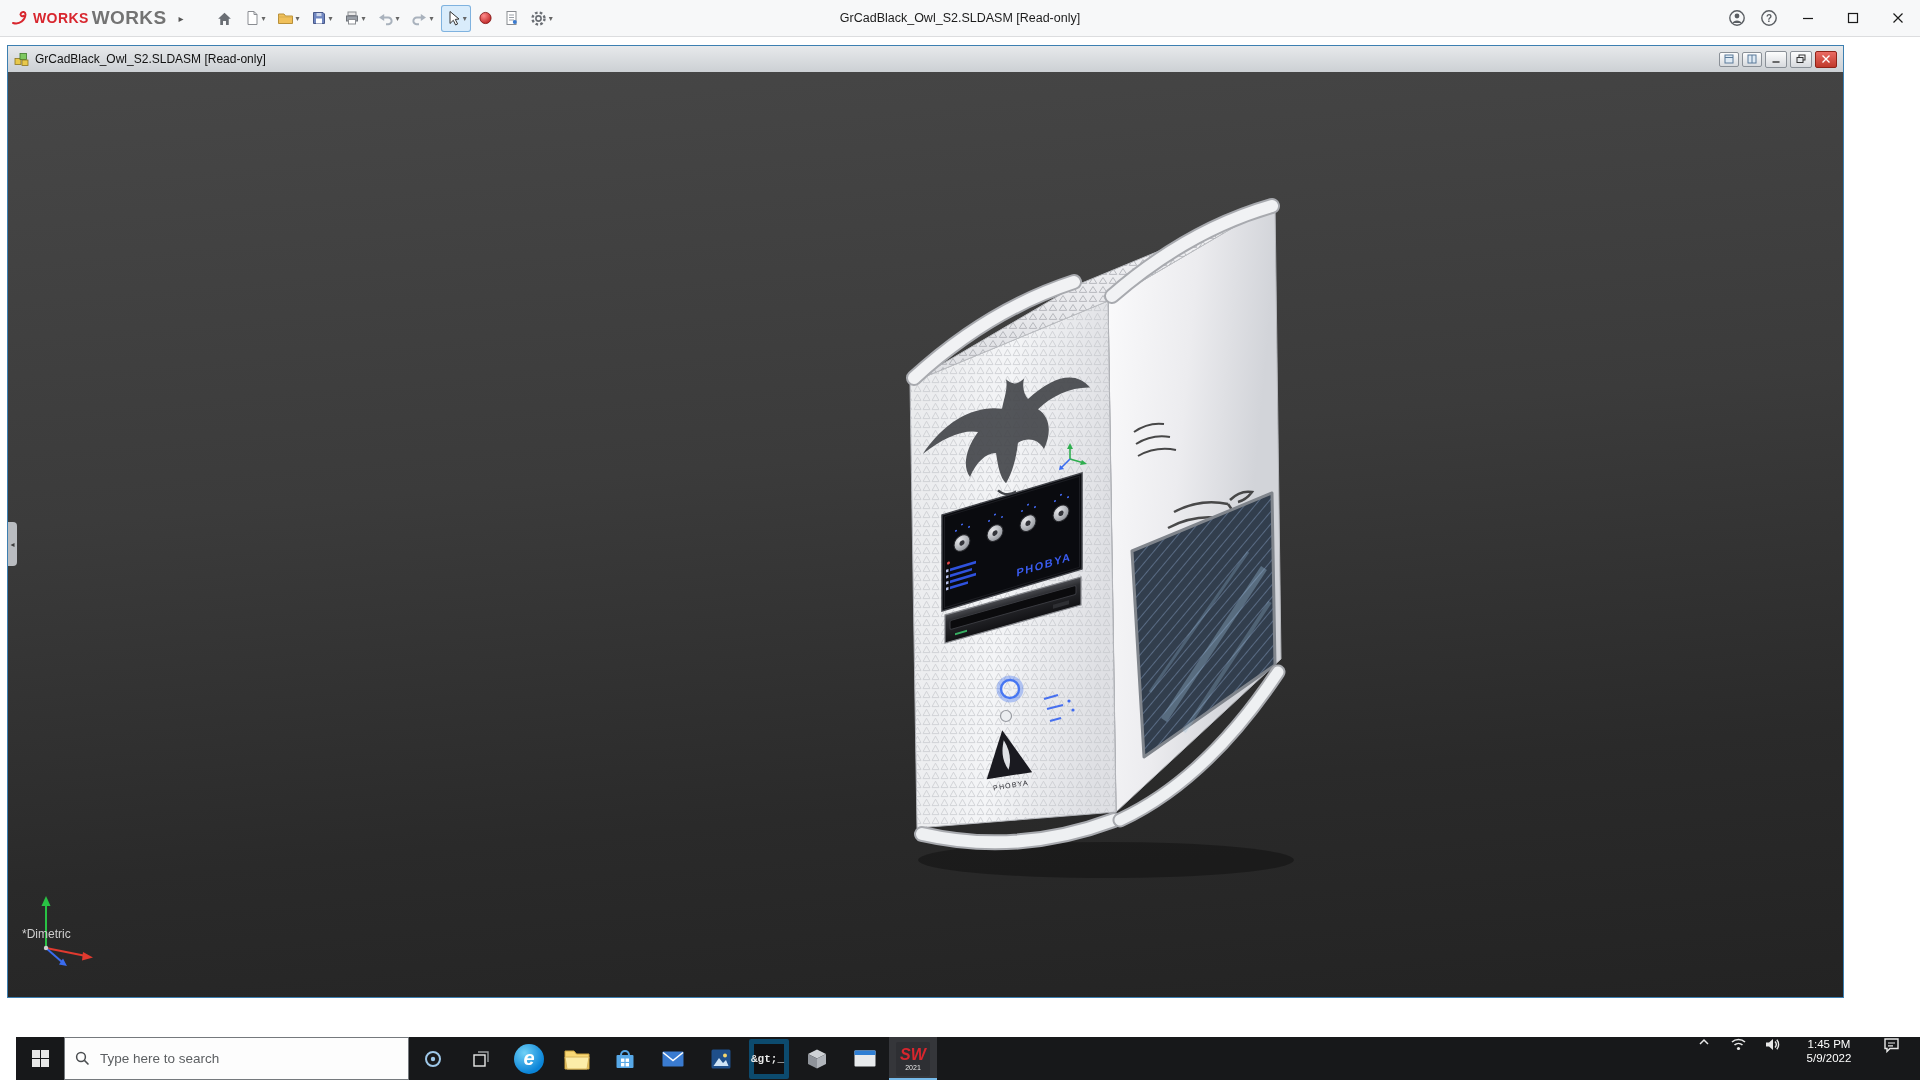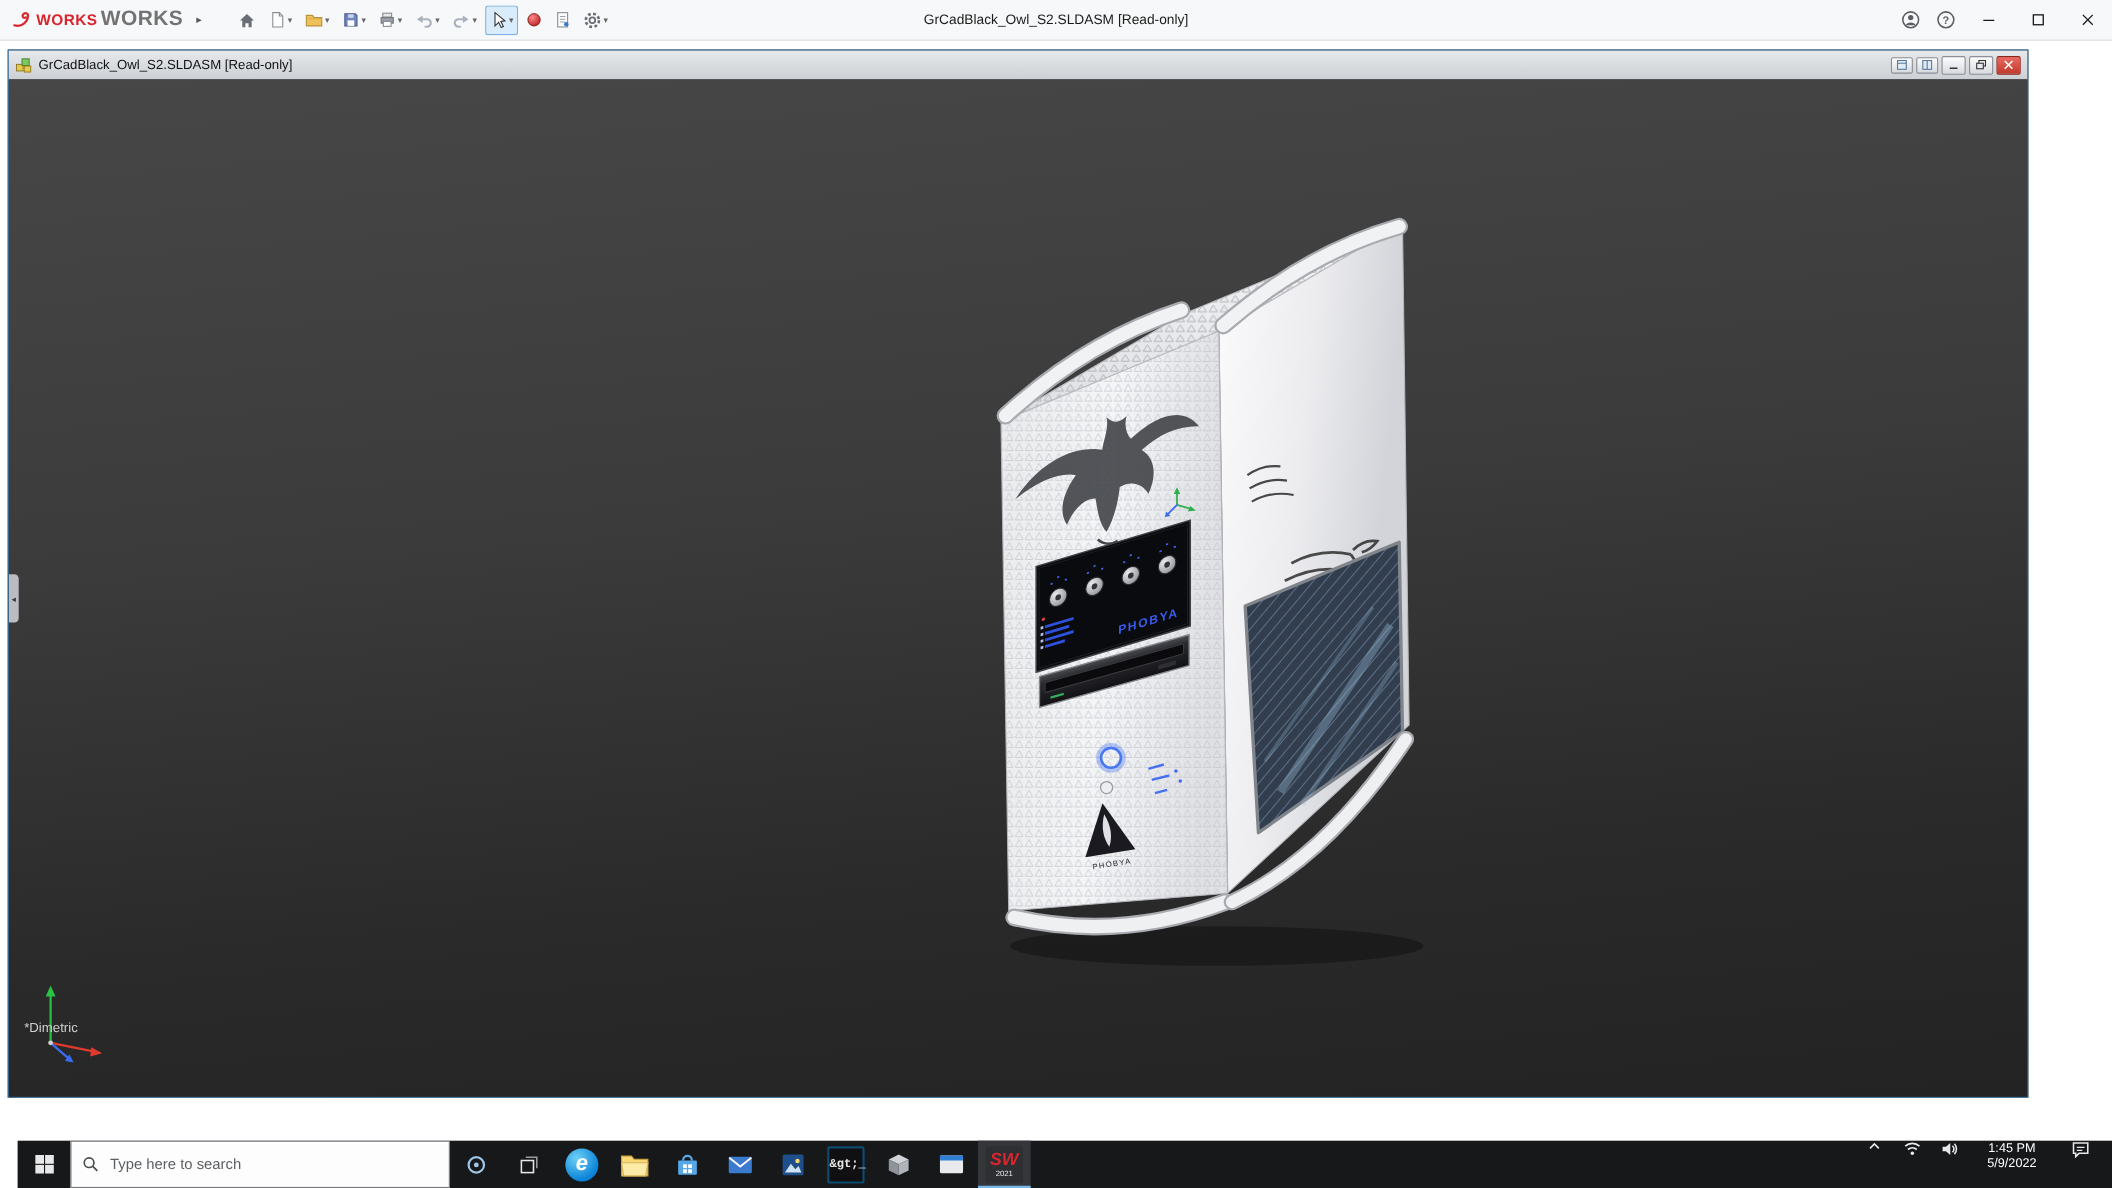--- a/index.html
+++ b/index.html
@@ -55,22 +55,22 @@
   .search input::placeholder{color:#5c5f62;}
   .tray{margin-left:auto;display:flex;align-items:flex-start;}
   .tray-btn{display:flex;align-items:center;justify-content:center;flex:0 0 auto;}
   .clock{width:80px;display:flex;flex-direction:column;align-items:center;justify-content:center;
     font-size:11.5px;line-height:14px;color:#fff;}
   .show-desktop{width:6px;border-left:1px solid #3a3b3d;flex:0 0 auto;}
   .swicon{width:34px;height:34px;background:#2e2f33;border-radius:2px;display:flex;flex-direction:column;
     align-items:center;justify-content:center;line-height:1;}
   .swicon .sw{color:#d8262e;font-weight:bold;font-style:italic;font-size:16px;}
   .swicon .yr{color:#e8e8e8;font-size:7px;margin-top:1px;}
-  .cmdicon{width:30px;height:30px;background:#101013;border:2px solid #0c4a6e;border-radius:2px;
-    display:flex;align-items:center;justify-content:flex-start;color:#e8e8e8;
+  .cmdicon{width:30px;height:30px;background:#101013;border:5px solid #0c4a6e;border-radius:2px;
+    display:flex;align-items:center;justify-content:flex-end;color:#e8e8e8;
     font-family:"Liberation Mono",monospace;font-size:11px;font-weight:bold;}
   .edgeicon{width:30px;height:30px;border-radius:50%;display:flex;align-items:center;justify-content:center;
     background:radial-gradient(circle at 35% 30%,#6fd0f6,#0a84d8 70%);color:#fff;font-weight:bold;
     font-size:20px;font-style:italic;}
 </style>
 </head>
 <body>
 
 <header class="titlebar">
   <div class="brand">

